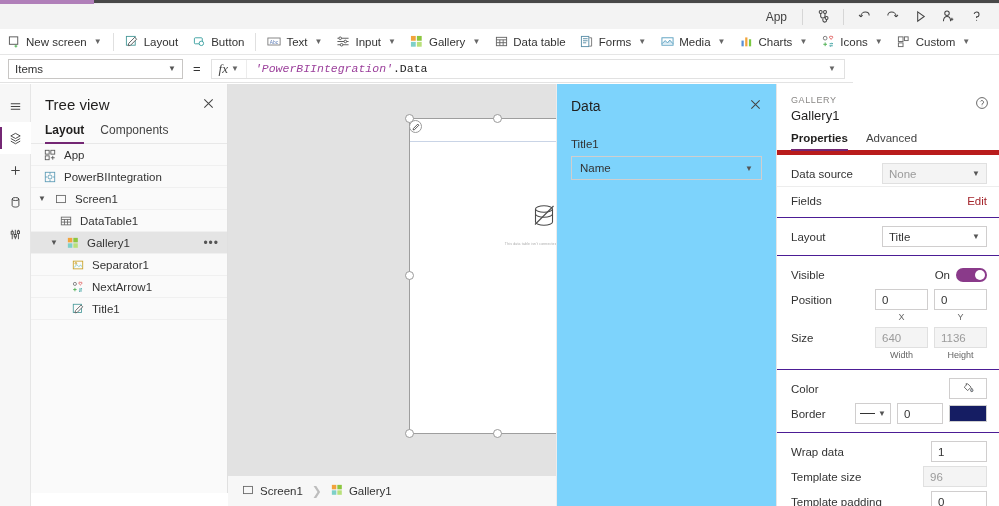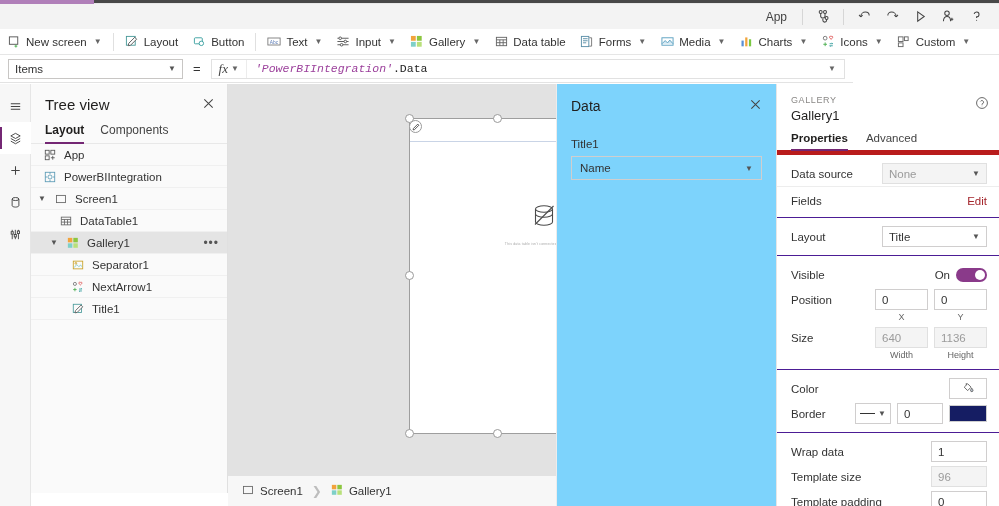--- a/index.html
+++ b/index.html
@@ -770,21 +770,21 @@
     <div class="pp-sec">
       <div class="pp-row">
         <span class="pp-lbl">Wrap data</span>
         <span class="pp-right">
           <span class="pp-input" style="width:56px;">1</span>
         </span>
       </div>
       <div class="pp-row">
         <span class="pp-lbl">Template size</span>
         <span class="pp-right">
-          <span class="pp-input dis" style="width:56px;margin-left:39px;">96</span>
+          <span class="pp-input dis" style="width:64px;margin-left:39px;">96</span>
         </span>
       </div>
       <div class="pp-row">
         <span class="pp-lbl">Template padding</span>
         <span class="pp-right">
           <span class="pp-input" style="width:56px;">0</span>
         </span>
       </div>
     </div>
 

